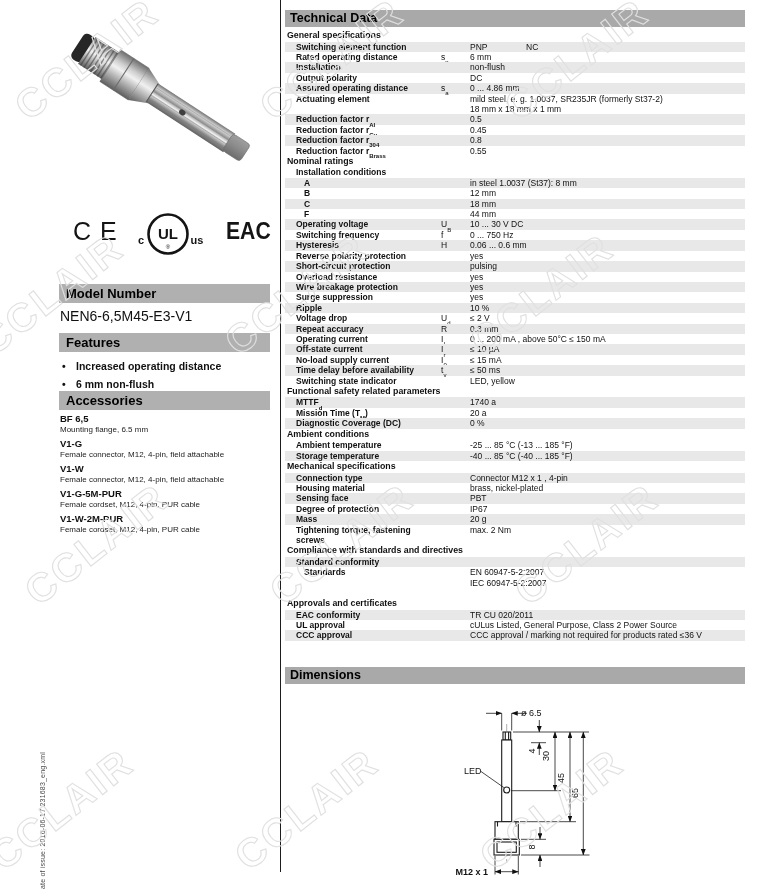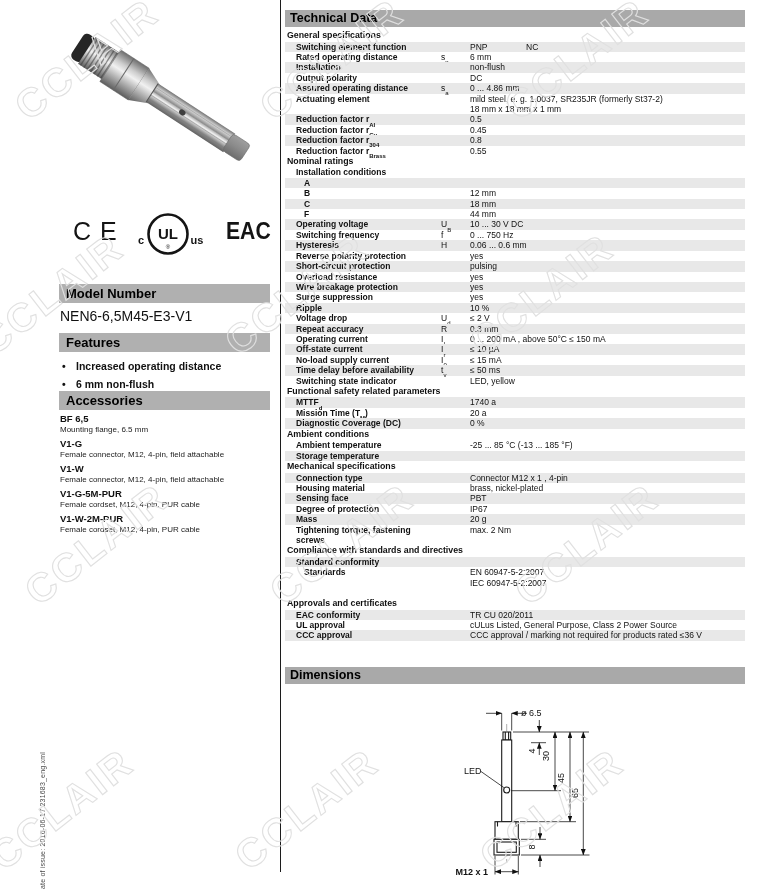--- a/index.html
+++ b/index.html
@@ -244,20 +244,23 @@
         <div class="val">
           <div>0.55</div>
         </div>
       </div>
       <div class="sect"><span>Nominal ratings</span></div>
       <div class="tr">
         <div class="lbl"><span>Installation conditions</span></div>
       </div>
       <div class="tr shaded i2">
         <div class="lbl"><span>A</span></div>
+        <div class="val">
+          <div>in steel 1.0037 (St37): 8 mm</div>
+        </div>
       </div>
       <div class="tr i2">
         <div class="lbl"><span>B</span></div>
         <div class="val">
           <div>12 mm</div>
         </div>
       </div>
       <div class="tr shaded i2">
         <div class="lbl"><span>C</span></div>
         <div class="val">
@@ -396,20 +399,23 @@
       </div>
       <div class="sect"><span>Ambient conditions</span></div>
       <div class="tr">
         <div class="lbl"><span>Ambient temperature</span></div>
         <div class="val">
           <div>-25 ... 85 °C (-13 ... 185 °F)</div>
         </div>
       </div>
       <div class="tr shaded">
         <div class="lbl"><span>Storage temperature</span></div>
+        <div class="val">
+          <div>-40 ... 85 °C (-40 ... 185 °F)</div>
+        </div>
       </div>
       <div class="sect"><span>Mechanical specifications</span></div>
       <div class="tr shaded">
         <div class="lbl"><span>Connection type</span></div>
         <div class="val">
           <div>Connector M12 x 1 , 4-pin</div>
         </div>
       </div>
       <div class="tr">
         <div class="lbl"><span>Housing material</span></div>

